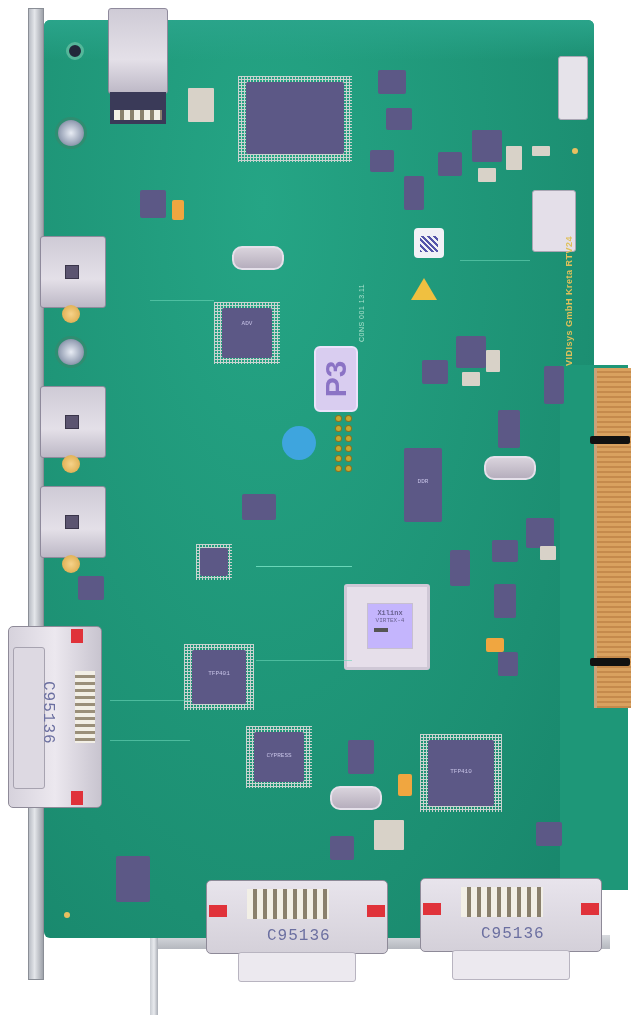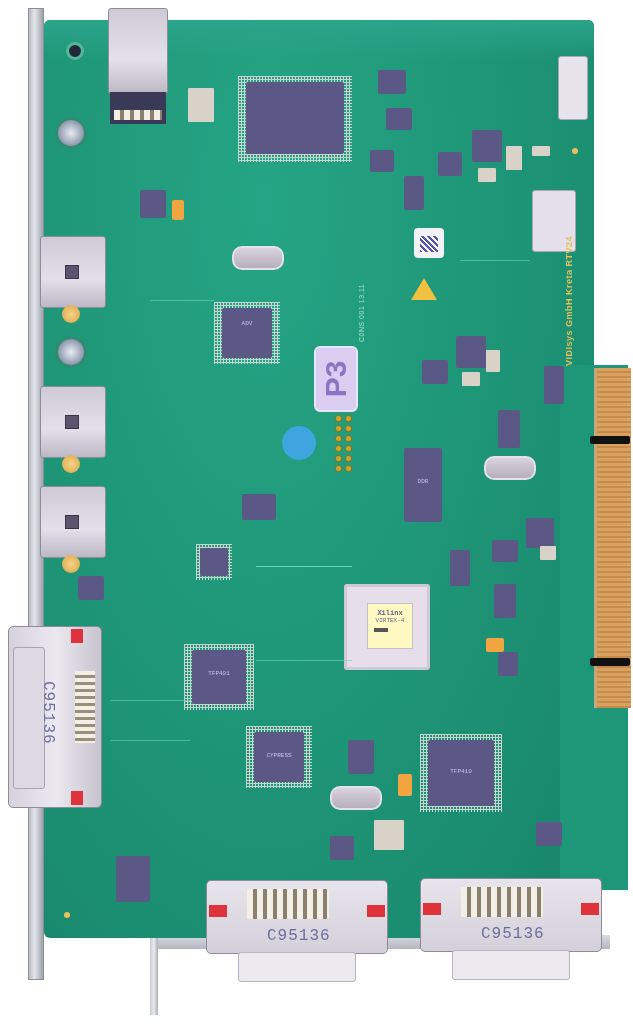--- a/index.html
+++ b/index.html
@@ -171,21 +171,21 @@
 <div class="abs chip-pins" style="left:196px;top:544px;width:36px;height:36px;"></div>
 <div class="abs chip-body" style="left:200px;top:548px;width:28px;height:28px;"></div>
 <div class="abs chip-body" style="left:78px;top:576px;width:26px;height:24px;"></div>
 <div class="abs chip-body" style="left:348px;top:740px;width:26px;height:34px;"></div>
 <div class="abs chip-body" style="left:536px;top:822px;width:26px;height:24px;"></div>
 <div class="abs chip-body" style="left:330px;top:836px;width:24px;height:24px;"></div>
 <div class="abs smd" style="left:374px;top:820px;width:30px;height:30px;"></div>
 <div class="abs chip-body" style="left:116px;top:856px;width:34px;height:46px;"></div>
 
 <div class="abs virtex" style="left:344px;top:584px;width:80px;height:80px;">
-  <div class="abs" style="left:20px;top:16px;width:44px;height:44px;background:#fef9c3;border:1px solid #c7bfd0;">
+  <div class="abs" style="left:20px;top:16px;width:44px;height:44px;background:#c4b5fd;border:1px solid #c7bfd0;">
     <div class="chip-text" style="color:#6a6290;font-weight:bold;font-size:7px;margin-top:6px;">Xilinx</div>
     <div class="chip-text" style="color:#6a6290;font-size:6px;">VIRTEX-4</div>
     <div class="abs" style="left:6px;top:24px;width:14px;height:4px;background:#555;"></div>
   </div>
 </div>
 
 <div class="abs chip-pins" style="left:184px;top:644px;width:70px;height:66px;"></div>
 <div class="abs chip-body" style="left:192px;top:650px;width:54px;height:54px;">
   <div class="chip-text" style="margin-top:20px;">TFP401</div>
 </div>

